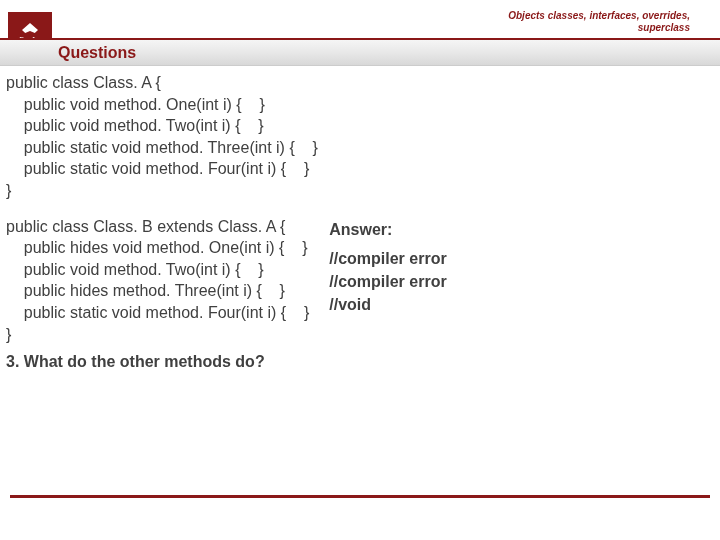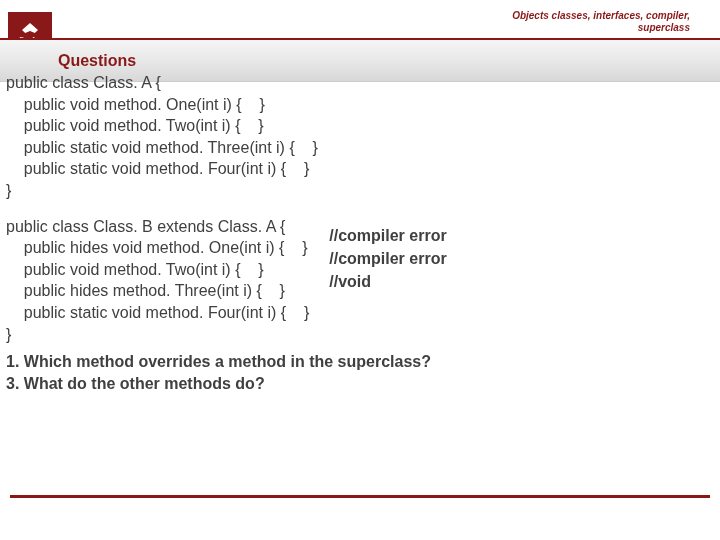--- a/index.html
+++ b/index.html
@@ -46,21 +46,21 @@
   .logo .pl {
     font-size: 9px;
     letter-spacing: 3px;
     font-family: serif;
   }
   .title-bar {
     position: absolute;
     top: 38px;
     left: 0;
     right: 0;
-    height: 44px;
+    height: 28px;
     background: linear-gradient(to bottom, #f5f5f5 0%, #e8e8e8 50%, #d8d8d8 100%);
     border-top: 2px solid #8a1818;
     border-bottom: 1px solid #ccc;
     display: flex;
     align-items: center;
     padding-left: 58px;
     text-align: center;
   }
   .title-bar .title {
     font-size: 16px;
@@ -99,21 +99,21 @@
     right: 10px;
     bottom: 42px;
     height: 3px;
     background: #8a1818;
   }
 </style>
 </head>
 <body>
 
 <div class="header-topic">
-  <span>Objects classes, interfaces, compiler,</span><br>
+  <span>Objects classes, interfaces, overrides,</span><br>
   <span>superclass</span>
 </div>
 
 <div class="logo">
   <div class="eagle"></div>
   <div class="pl">P   L</div>
 </div>
 
 <div class="title-bar">
   <span class="title">Questions</span>
@@ -133,27 +133,27 @@
   <div class="two-col">
     <div class="left code-block">
       <div>public class Class. B extends Class. A {</div>
       <div>    public hides void method. One(int i) {    }</div>
       <div>    public void method. Two(int i) {    }</div>
       <div>    public hides method. Three(int i) {    }</div>
       <div>    public static void method. Four(int i) {    }</div>
       <div>}</div>
     </div>
     <div class="right">
+      <div>Answer:</div>
       <div style="height:6px"></div>
       <div>//compiler error</div>
       <div>//compiler error</div>
       <div>//void</div>
     </div>
   </div>
 
   <div class="questions-list">
-    <div>1. Which method overrides a method in the superclass?</div>
     <div>3. What do the other methods do?</div>
   </div>
 
 </div>
 
 <div class="footer-line"></div>
 
 </body></html>

